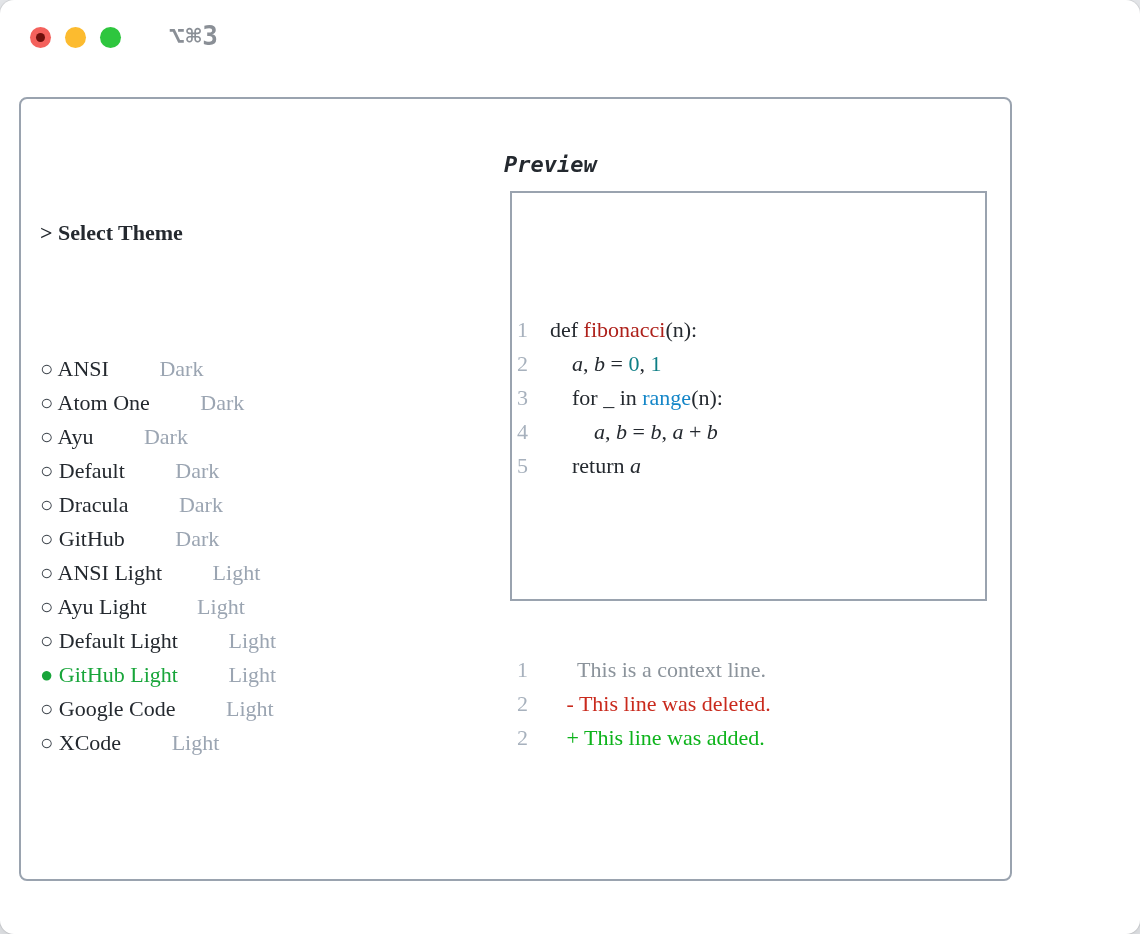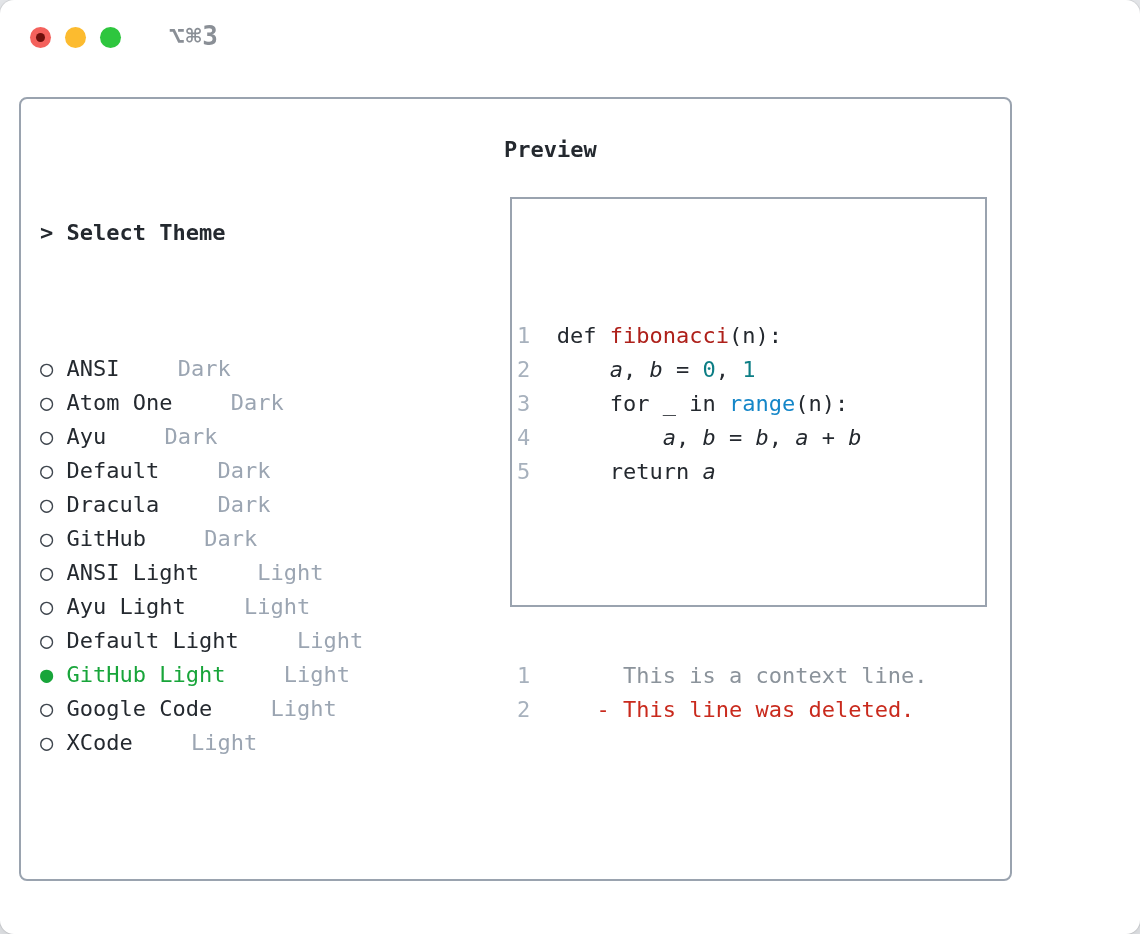--- a/index.html
+++ b/index.html
@@ -41,35 +41,35 @@
   }
   
   .main-box{
     position:absolute;left:19px;top:97px;width:993px;height:784px;
     border:2px solid var(--border);border-radius:8px;background:#fff;
   }
   .pane-left{
     position:absolute;left:19px;top:49px;
     font-size:22px;line-height:34px;color:var(--foreground);white-space:pre;
   }
-  .row{height:34px;}
+  .row{height:34px;font-family:Liberation Serif, serif;}
   .hdr{font-weight:700;}
   .mk{color:var(--marker);}
   .theme-row{cursor:pointer;}
   .theme-row .vr{color:var(--muted);margin-left:45px;}
   .theme-row.selected .mk,
   .theme-row.selected .nm{color:var(--accent-green);}
   .apply-block{margin-top:34px;}
   
   .preview-header{
-    position:absolute;left:483px;top:34px;
-    font-size:22px;line-height:34px;font-weight:700;color:var(--foreground);
+    position:absolute;left:483px;top:49px;
+    font-size:22px;line-height:34px;font-weight:700;color:var(--foreground);font-style:italic;
   }
   .preview-box{
-    position:absolute;left:489px;top:98px;width:477px;height:410px;
+    position:absolute;left:489px;top:92px;width:477px;height:410px;
     border:2px solid var(--border);background:#fff;
   }
   .code{
     position:absolute;left:5px;top:52px;
     font-size:22px;line-height:34px;white-space:pre;color:var(--foreground);
   }
   .ln{display:inline-block;width:3ch;color:var(--line-number);}
   .gap{height:34px;}
   .s-fg{color:var(--foreground);}
   .s-func{color:var(--syntax-function);}
@@ -106,18 +106,18 @@
 
       
     </div>
 
     <div class="preview-header">Preview</div>
 
     <div class="preview-box">
       <div class="code">
         <div><div class="row"><span class="ln">1</span><span class="s-fg">def </span><span class="s-func">fibonacci</span><span class="s-fg">(n):</span></div><div class="row"><span class="ln">2</span><span class="s-fg">    </span><span class="s-var">a</span><span class="s-fg">, </span><span class="s-var">b</span><span class="s-fg"> = </span><span class="s-num">0</span><span class="s-fg">, </span><span class="s-num">1</span></div><div class="row"><span class="ln">3</span><span class="s-fg">    for _ in </span><span class="s-builtin">range</span><span class="s-fg">(n):</span></div><div class="row"><span class="ln">4</span><span class="s-fg">        </span><span class="s-var">a</span><span class="s-fg">, </span><span class="s-var">b</span><span class="s-fg"> = </span><span class="s-var">b</span><span class="s-fg">, </span><span class="s-var">a</span><span class="s-fg"> + </span><span class="s-var">b</span></div><div class="row"><span class="ln">5</span><span class="s-fg">    return </span><span class="s-var">a</span></div></div>
         <div class="gap"></div>
-        <div><div class="row"><span class="ln">1</span><span class="s-ctx">     This is a context line.</span></div><div class="row"><span class="ln">2</span><span class="s-fg">   </span><span class="s-del">- This line was deleted.</span></div></div>
+        <div><div class="row"><span class="ln">1</span><span class="s-ctx">     This is a context line.</span></div><div class="row"><span class="ln">2</span><span class="s-fg">   </span><span class="s-del">- This line was deleted.</span></div><div class="row"><span class="ln">2</span><span class="s-fg">   </span><span class="s-add">+ This line was added.</span></div></div>
       </div>
     </div>
 
   </div>
 </div>
 
 </body></html>

